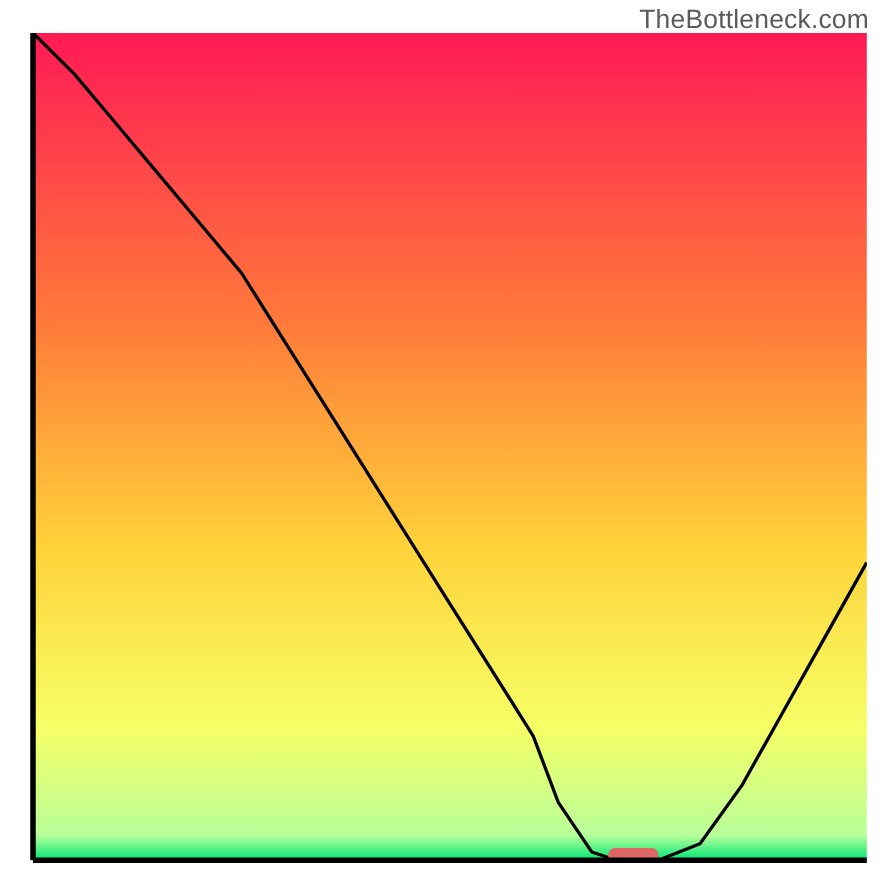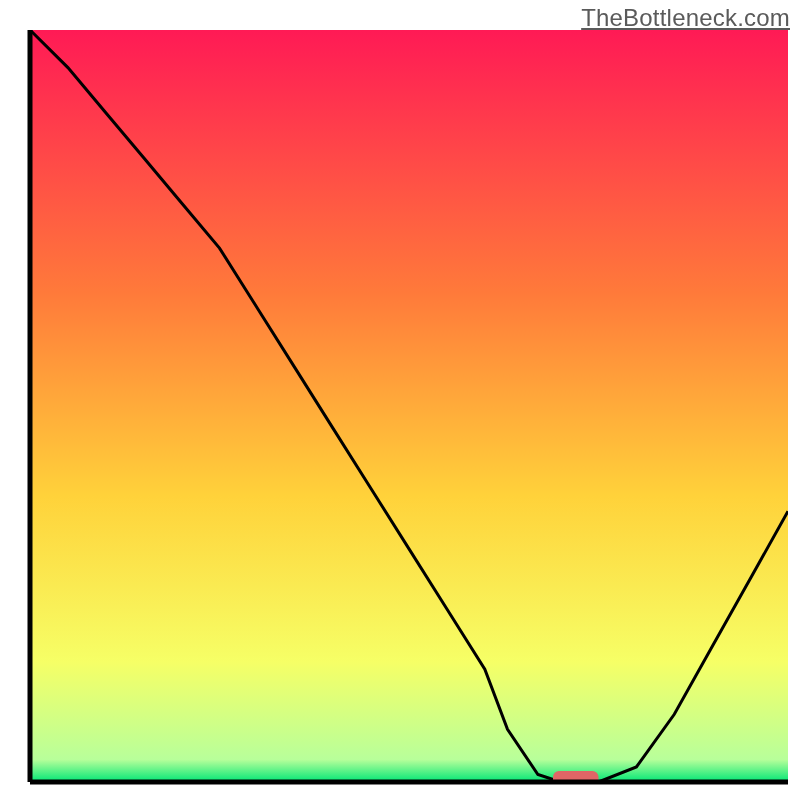--- a/index.html
+++ b/index.html
@@ -16,21 +16,20 @@
     height: 800px;
   }
   .watermark {
     position: absolute;
     top: 4px;
     right: 10px;
     font-size: 24px;
     font-weight: 400;
     color: #5a5a5a;
     letter-spacing: 0.2px;
-    text-decoration: underline;
   }
   svg {
     display: block;
   }
 </style>
 </head>
 <body>
 <div class="wrap">
 
   <div class="watermark">TheBottleneck.com</div>

